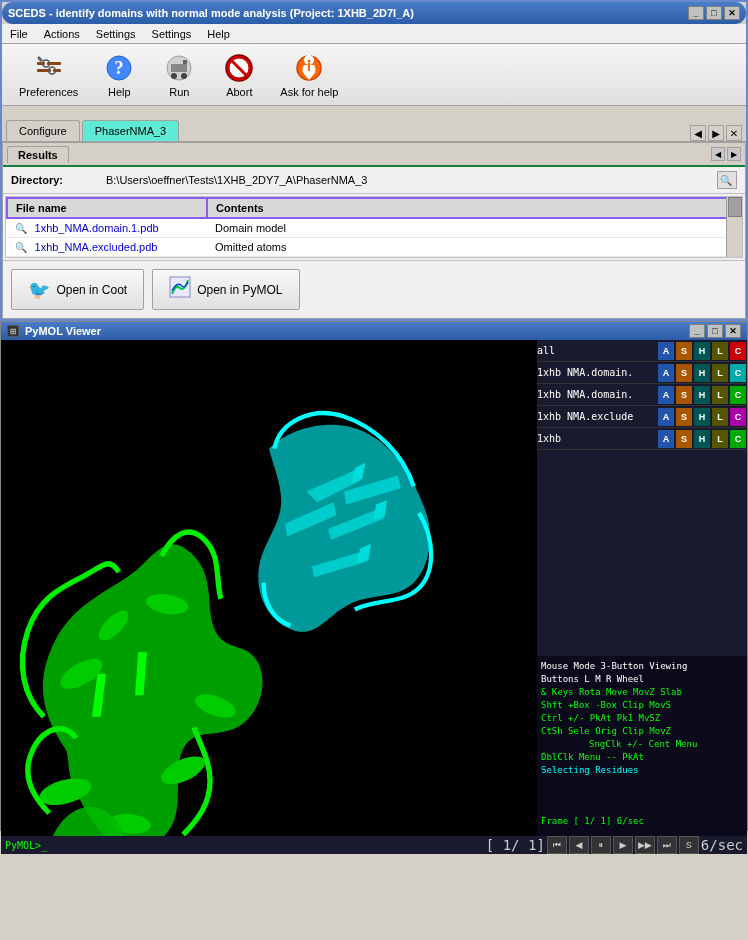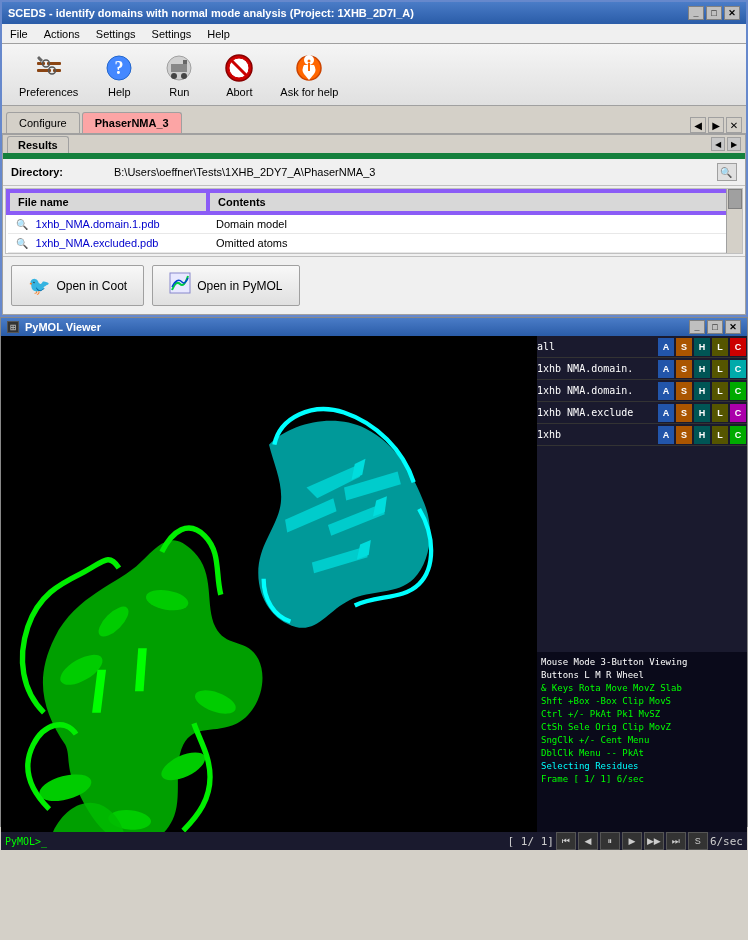--- a/index.html
+++ b/index.html
@@ -9,20 +9,21 @@
     .title-bar {
       background: linear-gradient(to bottom, #4a7cc7, #2a5ca8);
       color: white;
       padding: 3px 6px;
       display: flex;
       align-items: center;
       justify-content: space-between;
       height: 22px;
       font-size: 11px;
       font-weight: bold;
+      border-radius: 11px;
     }
     .title-bar-buttons { display: flex; gap: 2px; }
     .title-btn {
       width: 16px; height: 14px;
       background: #c0c0c0;
       border: 1px solid #808080;
       display: flex; align-items: center; justify-content: center;
       font-size: 9px; cursor: pointer; color: #000;
     }
 
@@ -57,43 +58,43 @@
     .toolbar-icon { width: 32px; height: 32px; display: flex; align-items: center; justify-content: center; font-size: 22px; }
     .toolbar-label { font-size: 11px; margin-top: 2px; }
 
     
     .tab-bar {
       background: #d4d0c8;
       border-bottom: 1px solid #a0a0a0;
       display: flex;
       align-items: flex-end;
       padding: 0 4px;
-      height: 28px;
+      height: 36px;
     }
     .tab {
       padding: 4px 12px;
       border: 1px solid #a0a0a0;
       border-bottom: none;
       background: #d4d0c8;
       cursor: pointer;
       font-size: 11px;
       margin-right: 2px;
       border-radius: 3px 3px 0 0;
     }
-    .tab.active { background: #fca5a5; font-weight: bold; }
+    .tab.active { background: #5eead4; font-weight: normal; }
     .tab-nav { margin-left: auto; display: flex; gap: 2px; align-items: center; }
     .tab-nav-btn { width: 16px; height: 16px; background: #d4d0c8; border: 1px solid #a0a0a0; cursor: pointer; display: flex; align-items: center; justify-content: center; font-size: 10px; }
 
     
     .results-tab-bar {
       background: #d4d0c8;
       padding: 2px 4px;
       display: flex;
       align-items: center;
-      border-bottom: 6px solid #15803d;
+      border-bottom: 2px solid #15803d;
       height: 24px;
       gap: 27px;
     }
     .results-tab {
       padding: 2px 10px;
       border: 1px solid #a0a0a0;
       border-bottom: none;
       background: #d4d0c8;
       cursor: pointer;
       font-size: 11px;
@@ -111,40 +112,40 @@
       flex: 1;
       display: flex;
       flex-direction: column;
     }
 
     
     .dir-bar {
       display: flex;
       align-items: center;
       padding: 4px 8px;
-      gap: 18px;
+      gap: 10px;
       border-bottom: 1px solid #c0c0c0;
       background: #f0f0f0;
     }
     .dir-label { font-size: 11px; font-weight: bold; }
     .dir-path { font-size: 11px; flex: 1; padding-left: 33px; }
     .dir-btn {
       width: 20px; height: 18px;
       background: #e0e0e0;
       border: 1px solid #a0a0a0;
       cursor: pointer;
       display: flex; align-items: center; justify-content: center;
       font-size: 10px;
     }
 
     
     .file-table { width: 100%; border-collapse: collapse; }
     .file-table th {
       background: #d8d8d8;
-      border: 4px solid #8b5cf6;
+      border: 2px solid #8b5cf6;
       padding: 3px 8px;
       text-align: left;
       font-size: 11px;
       font-weight: bold;
     }
     .file-table td {
       padding: 3px 8px;
       font-size: 11px;
       border-bottom: 1px solid #e8e8e8;
     }
@@ -276,21 +277,21 @@
       display: flex; gap: 2px; align-items: center;
     }
     .playback-btn {
       width: 20px; height: 18px;
       background: #333;
       border: 1px solid #555;
       color: #ccc;
       display: flex; align-items: center; justify-content: center;
       cursor: pointer; font-size: 9px;
     }
-    .playback-text { color: #ccc; font-family: monospace; font-size: 11px; }
+    .playback-text { color: #ccc; font-family: monospace; font-size: 14px; }
   </style>
 </head>
 <body>
 
 <div class="top-window">
 
   <div class="title-bar">
     <span>SCEDS - identify domains with normal mode analysis (Project: 1XHB_2D7I_A)</span>
     <div class="title-bar-buttons">
       <div class="title-btn">_</div>
@@ -563,24 +564,24 @@
       <div class="pymol-obj-btn" style="background:#00aa00;color:white;font-size:9px;font-weight:bold;width:16px;height:18px;display:flex;align-items:center;justify-content:center;margin:1px;">C</div>
     </div>
         </div>
       <div class="pymol-info-panel" id="pymol-info-panel">
       <div class="pymol-info-line" style="color: rgb(255, 255, 255);">Mouse Mode 3-Button Viewing</div>
           <div class="pymol-info-line" style="color: rgb(255, 255, 255);">Buttons  L      M      R  Wheel</div>
           <div class="pymol-info-line" style="color: rgb(0, 255, 0);">&amp; Keys  Rota  Move  MovZ  Slab</div>
           <div class="pymol-info-line" style="color: rgb(0, 255, 0);">  Shft  +Box  -Box  Clip  MovS</div>
           <div class="pymol-info-line" style="color: rgb(0, 255, 0);">  Ctrl  +/-   PkAt  Pk1   MvSZ</div>
           <div class="pymol-info-line" style="color: rgb(0, 255, 0);">  CtSh  Sele  Orig  Clip  MovZ</div>
-          <div class="pymol-info-line" style="color: rgb(0, 255, 0);">SngClk  +/-   Cent  Menu</div>
+          <div class="pymol-info-line" style="color: rgb(0, 255, 0); margin-left: 48px;">SngClk  +/-   Cent  Menu</div>
           <div class="pymol-info-line" style="color: rgb(0, 255, 0);">DblClk  Menu --    PkAt</div>
           <div class="pymol-info-line" style="color: rgb(0, 255, 255);">         Selecting Residues</div>
-          <div class="pymol-info-line" style="color: rgb(0, 255, 0);">Frame [  1/  1]  6/sec</div>
+          <div class="pymol-info-line" style="color: rgb(0, 255, 0); margin-top: 38px;">Frame [  1/  1]  6/sec</div>
         </div>
     </div>
 
   </div>
 
   <div class="pymol-bottom-bar">
     <span class="pymol-prompt">PyMOL&gt;_</span>
     <div class="pymol-playback">
       <span class="playback-text">[ 1/  1]</span>
       <div class="playback-btn">⏮</div>

